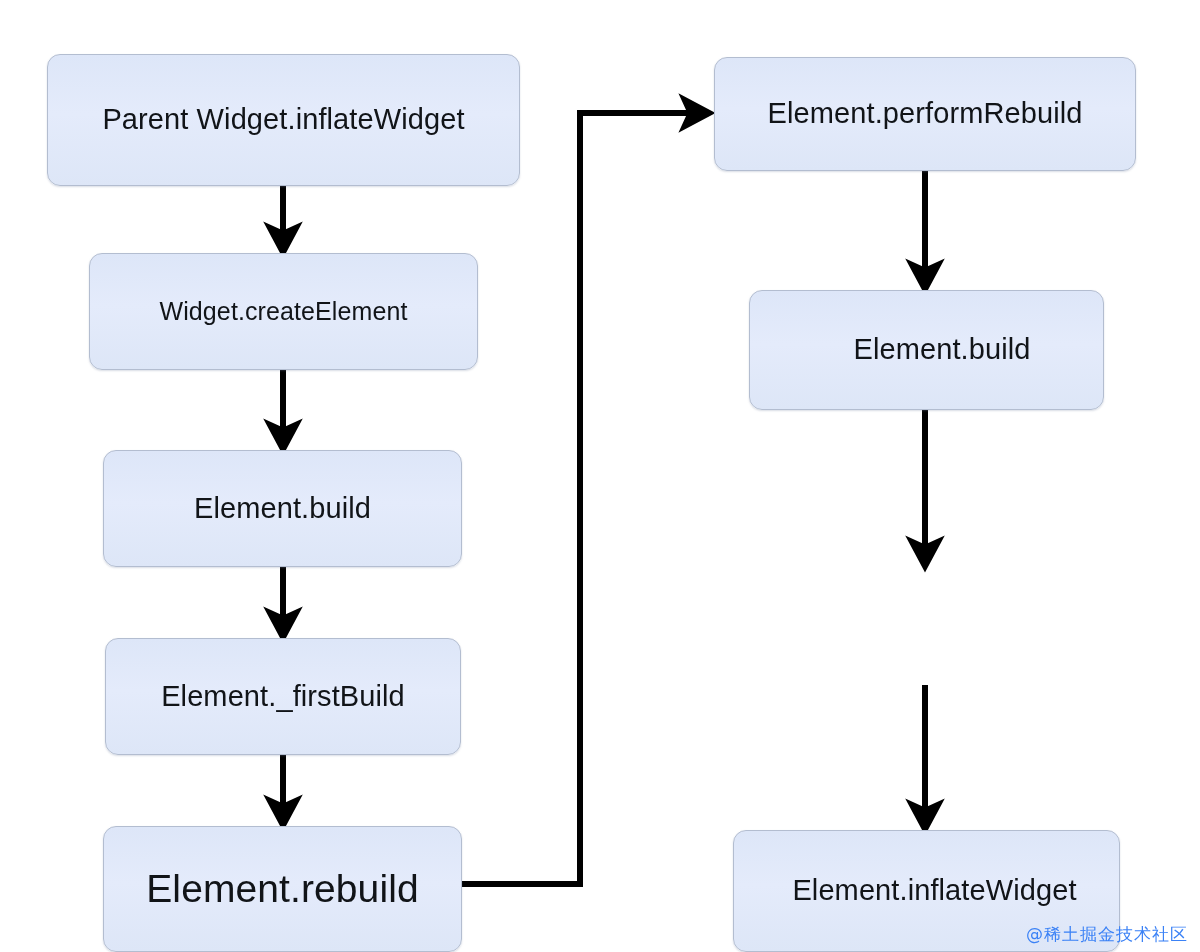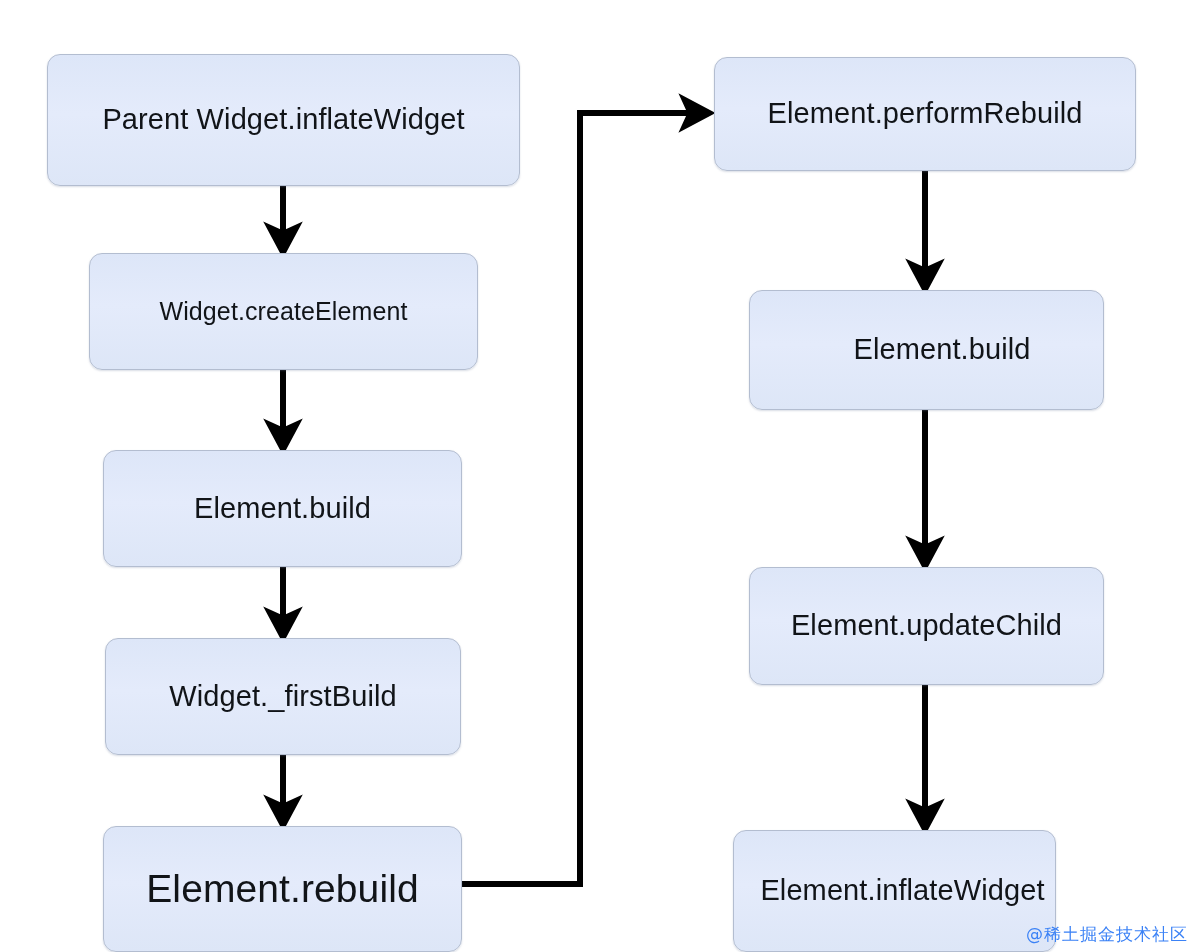--- a/index.html
+++ b/index.html
@@ -87,38 +87,35 @@
 
   <div class="node" style="left:89px; top:253px; width:389px; height:117px;">
     <span class="node-label" style="font-size:25px;">Widget.createElement</span>
   </div>
 
   <div class="node" style="left:103px; top:450px; width:359px; height:117px;">
     <span class="node-label" style="font-size:29px;">Element.build</span>
   </div>
 
   <div class="node" style="left:105px; top:638px; width:356px; height:117px;">
-    <span class="node-label" style="font-size:29px;">Widget._firstBuild</span>
+    <span class="node-label" style="font-size:29px;">Element._firstBuild</span>
   </div>
 
   <div class="node" style="left:103px; top:826px; width:359px; height:126px;">
     <span class="node-label" style="font-size:39px;">Element.rebuild</span>
   </div>
 
   <div class="node" style="left:714px; top:57px; width:422px; height:114px;">
     <span class="node-label" style="font-size:29px;">Element.performRebuild</span>
   </div>
 
   <div class="node" style="left:749px; top:290px; width:355px; height:120px;padding-left:31px;">
     <span class="node-label" style="font-size:29px;">Element.build</span>
   </div>
 
-  <div class="node" style="left:749px; top:567px; width:355px; height:118px;">
-    <span class="node-label" style="font-size:29px;">Element.updateChild</span>
-  </div>
 
-  <div class="node" style="left:733px; top:830px; width:323px; height:122px;padding-left:16px;">
+  <div class="node" style="left:733px; top:830px; width:387px; height:122px;padding-left:16px;">
     <span class="node-label" style="font-size:29px;">Element.inflateWidget</span>
   </div>
 
   <div class="watermark">@稀土掘金技术社区</div>
 
 </div>
 
 </body></html>

